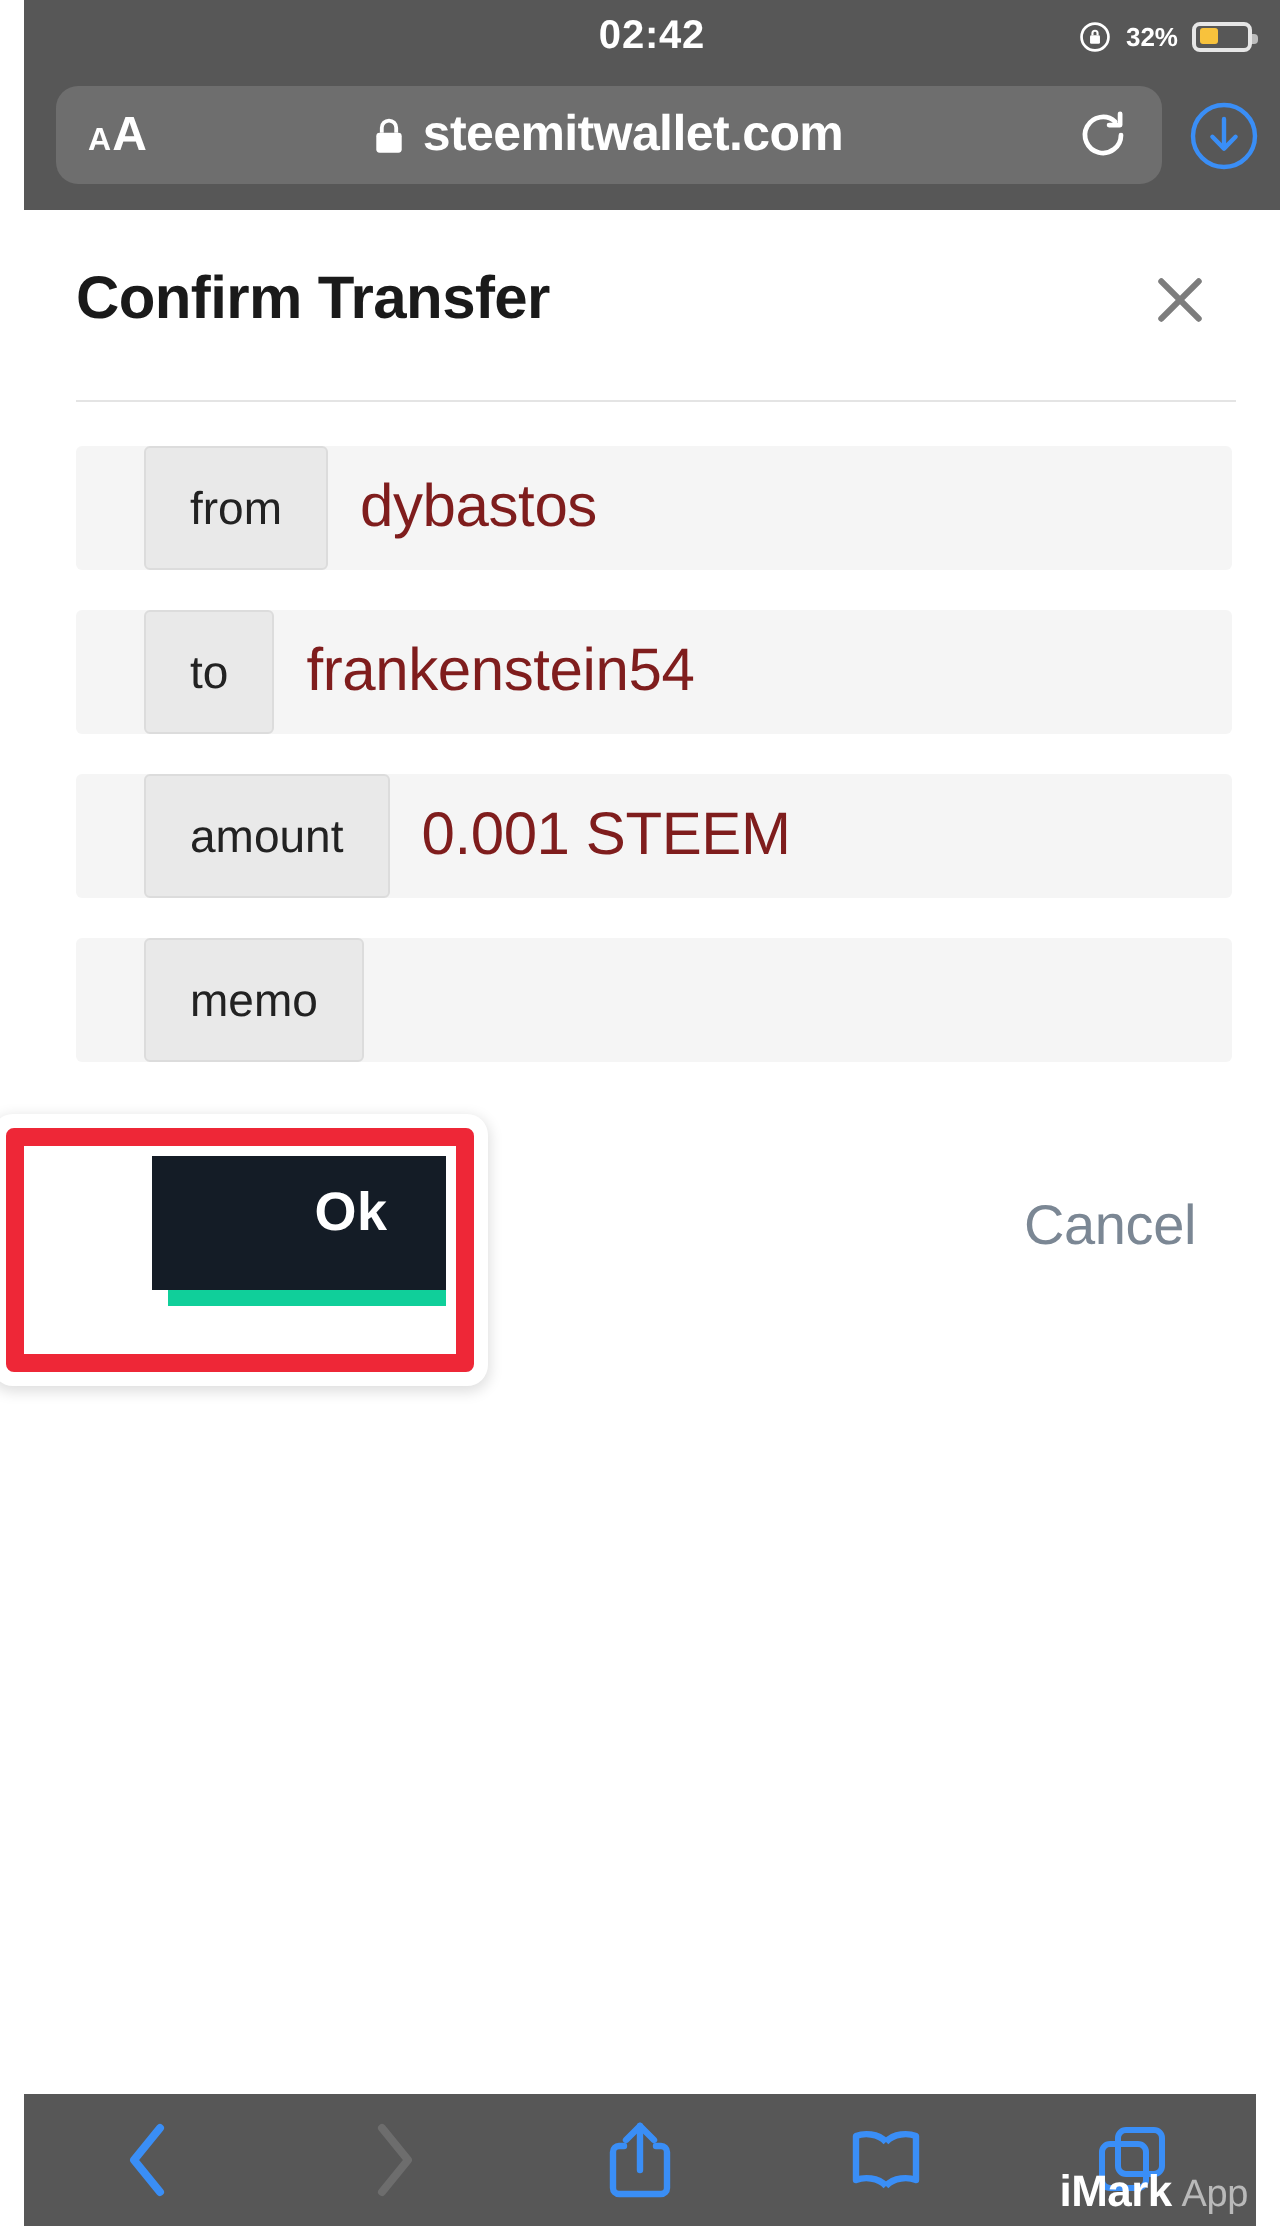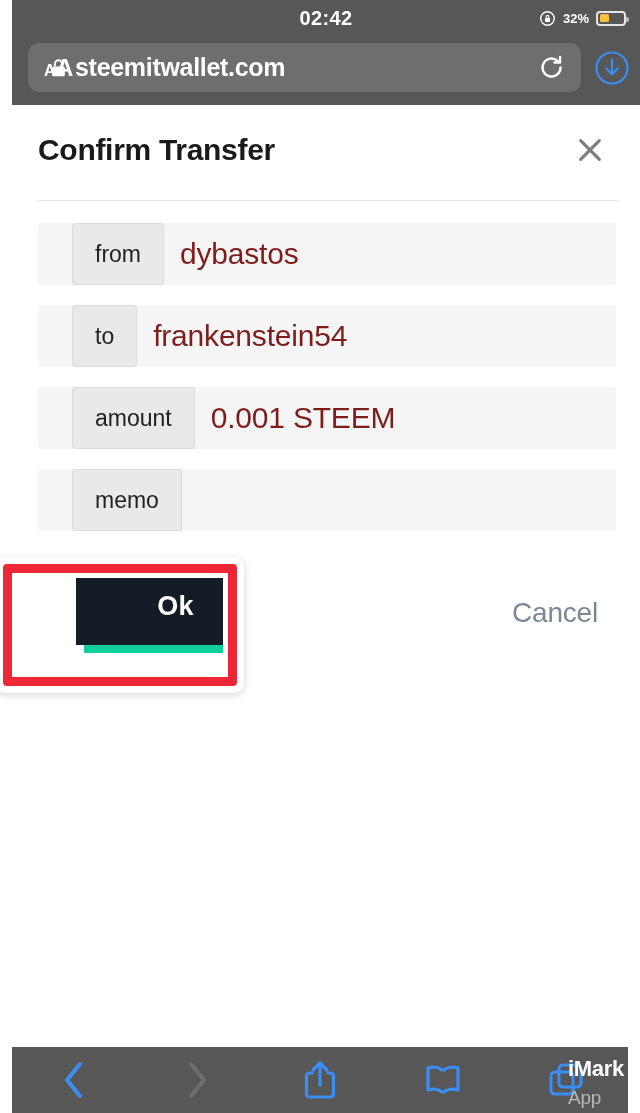--- a/index.html
+++ b/index.html
@@ -57,21 +57,21 @@
     display:flex; align-items:center; padding:0 16px; position:relative;
   }
   .aa-btn {
     color:#ffffff; font-weight:bold; display:flex; align-items:baseline;
     letter-spacing:0.5px;
   }
   .aa-btn .small { font-size:16px; }
   .aa-btn .big { font-size:24px; }
   .url-center {
     position:absolute; left:0; right:0; display:flex; align-items:center;
-    gap:9px; pointer-events:none;margin-left:23px;
+    justify-content:center; gap:9px; pointer-events:none;
   }
   .lock-icon { width:15px; height:18px; }
   .url-text {
     color:#ffffff; font-size:25px; font-weight:bold; letter-spacing:-0.3px;
   }
   .reload-icon { margin-left:auto; width:27px; height:27px; z-index:2; }
   .download-btn {
     width:36px; height:36px; margin-left:13px; flex:none;
   }
 
@@ -145,21 +145,21 @@
   .browser-bottom {
     position:absolute; left:12px; bottom:0; width:616px; height:66px;
     background:#575757; display:flex; align-items:center;
   }
   .tb-item {
     flex:1; display:flex; align-items:center; justify-content:center;
     height:100%;
   }
   .watermark {
     position:absolute; right:4px; bottom:4px;
-    display:flex; align-items:flex-start; gap:5px; z-index:3;flex-direction:column;
+    display:flex; align-items:flex-end; gap:5px; z-index:3;
   }
   .wm-bold { color:#ffffff; font-size:22px; font-weight:bold; letter-spacing:-0.3px; }
   .wm-light { color:#b9b9b9; font-size:19px; letter-spacing:-0.2px; }
 </style>
 </head>
 <body>
 
 <div class="browser-top">
 
   <div class="statusbar">

